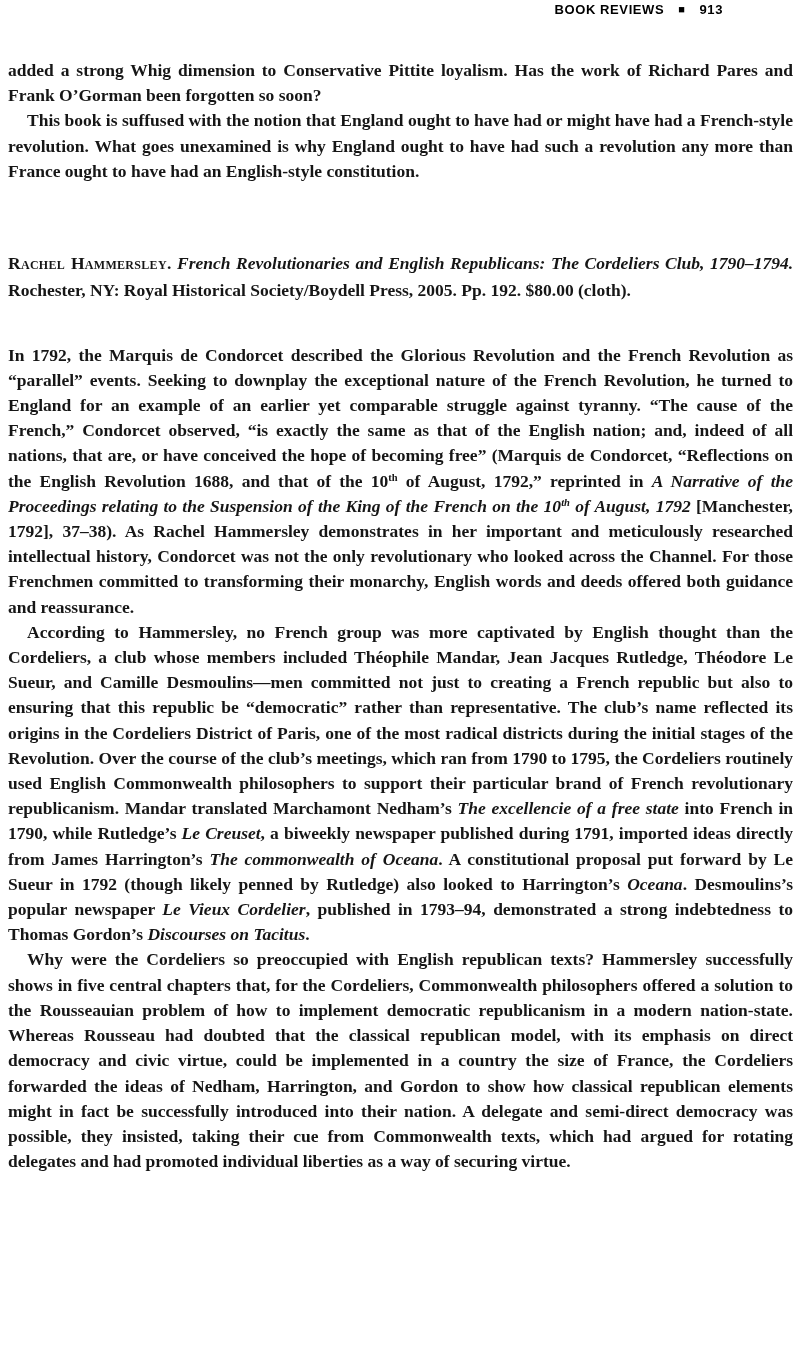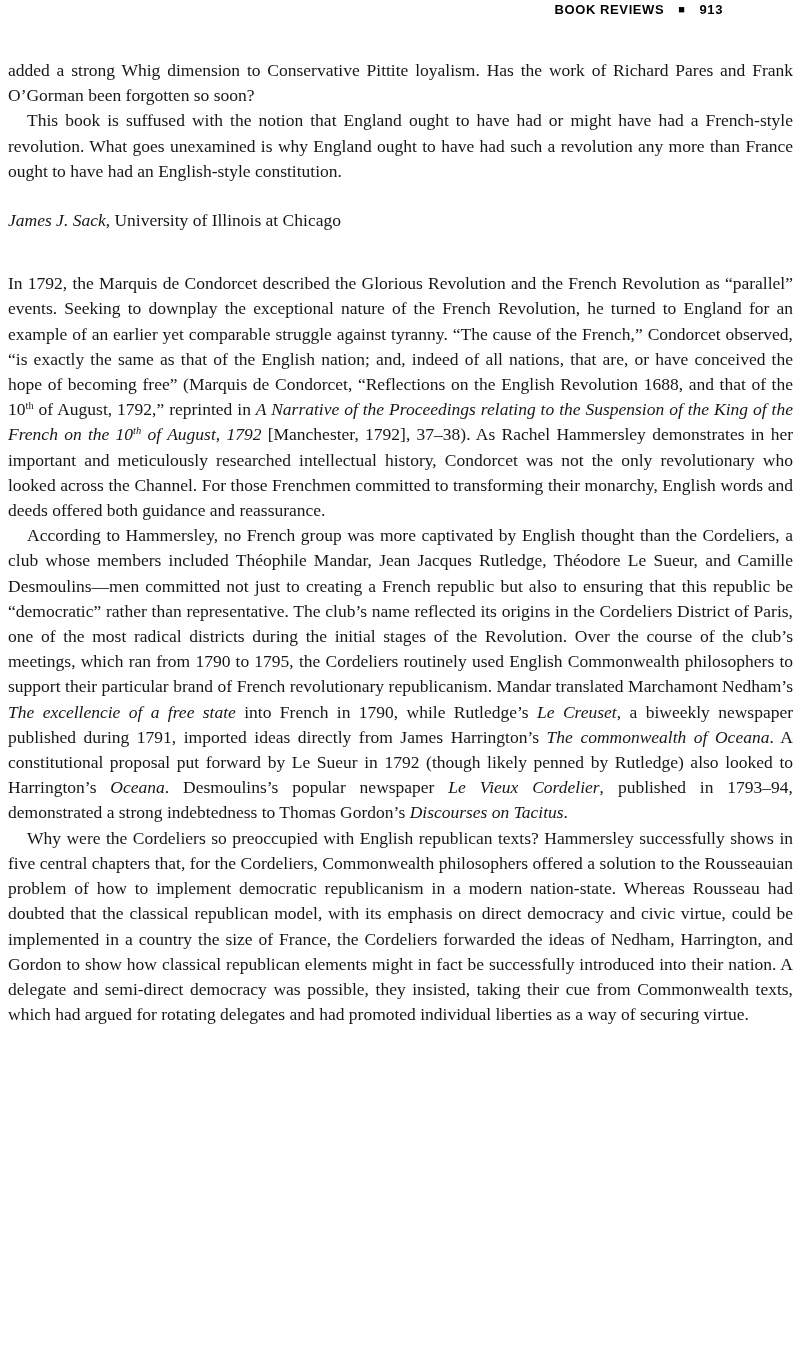--- a/index.html
+++ b/index.html
@@ -1,15 +1,15 @@
 <!DOCTYPE html>
 <html lang="en"><head>
 <meta charset="utf-8">
 <style>
-  * { margin: 0; padding: 0; box-sizing: border-box; }
+  * { margin: 0; padding: 0; box-sizing: border-box; font-weight: bold; }
   html, body { background: #ffffff; }
   body {
     width: 800px;
     height: 1372px;
     overflow: hidden;
     color: #161616;
     font-family: "Liberation Serif", "DejaVu Serif", serif;
     font-size: 17.5px;
     line-height: 25.2px;
   }
@@ -52,22 +52,22 @@
   <header class="running-head">
     <span class="rh-section">BOOK REVIEWS</span><span class="rh-sep">■</span><span class="rh-page">913</span>
   </header>
 
   <main class="text-block">
 
     <p class="para first-after-head"><span>added a strong Whig dimension to Conservative Pittite loyalism. Has the work of Richard Pares and Frank O’Gorman been forgotten so soon?</span></p>
 
     <p class="para indent"><span>This book is suffused with the notion that England ought to have had or might have had a French-style revolution. What goes unexamined is why England ought to have had such a revolution any more than France ought to have had an English-style constitution.</span></p>
 
-    <p class="signature"><span class="italic">James J. Sack</span><span>, University of Illinois at Chicago</span></p>
 
+    <p class="citation"><span class="smallcaps">Rachel Hammersley.</span><span> </span><span class="italic">French Revolutionaries and English Republicans: The Cordeliers Club, 1790–1794.</span><span> Rochester, NY: Royal Historical Society/Boydell Press, 2005. Pp. 192. $80.00 (cloth).</span></p>
 
     <p class="para body-start"><span>In 1792, the Marquis de Condorcet described the Glorious Revolution and the French Revolution as “parallel” events. Seeking to downplay the exceptional nature of the French Revolution, he turned to England for an example of an earlier yet comparable struggle against tyranny. “The cause of the French,” Condorcet observed, “is exactly the same as that of the English nation; and, indeed of all nations, that are, or have conceived the hope of becoming free” (Marquis de Condorcet, “Reflections on the English Revolution 1688, and that of the 10</span><span class="sup">th</span><span> of August, 1792,” reprinted in </span><span class="italic">A Narrative of the Proceedings relating to the Suspension of the King of the French on the 10</span><span class="italic-sup">th</span><span class="italic"> of August, 1792</span><span> [Manchester, 1792], 37–38). As Rachel Hammersley demonstrates in her important and meticulously researched intellectual history, Condorcet was not the only revolutionary who looked across the Channel. For those Frenchmen committed to transforming their monarchy, English words and deeds offered both guidance and reassurance.</span></p>
 
     <p class="para indent"><span>According to Hammersley, no French group was more captivated by English thought than the Cordeliers, a club whose members included Théophile Mandar, Jean Jacques Rutledge, Théodore Le Sueur, and Camille Desmoulins—men committed not just to creating a French republic but also to ensuring that this republic be “democratic” rather than representative. The club’s name reflected its origins in the Cordeliers District of Paris, one of the most radical districts during the initial stages of the Revolution. Over the course of the club’s meetings, which ran from 1790 to 1795, the Cordeliers routinely used English Commonwealth philosophers to support their particular brand of French revolutionary republicanism. Mandar translated Marchamont Nedham’s </span><span class="italic">The excellencie of a free state</span><span> into French in 1790, while Rutledge’s </span><span class="italic">Le Creuset</span><span>, a biweekly newspaper published during 1791, imported ideas directly from James Harrington’s </span><span class="italic">The commonwealth of Oceana</span><span>. A constitutional proposal put forward by Le Sueur in 1792 (though likely penned by Rutledge) also looked to Harrington’s </span><span class="italic">Oceana</span><span>. Desmoulins’s popular newspaper </span><span class="italic">Le Vieux Cordelier</span><span>, published in 1793–94, demonstrated a strong indebtedness to Thomas Gordon’s </span><span class="italic">Discourses on Tacitus</span><span>.</span></p>
 
     <p class="para indent"><span>Why were the Cordeliers so preoccupied with English republican texts? Hammersley successfully shows in five central chapters that, for the Cordeliers, Commonwealth philosophers offered a solution to the Rousseauian problem of how to implement democratic republicanism in a modern nation-state. Whereas Rousseau had doubted that the classical republican model, with its emphasis on direct democracy and civic virtue, could be implemented in a country the size of France, the Cordeliers forwarded the ideas of Nedham, Harrington, and Gordon to show how classical republican elements might in fact be successfully introduced into their nation. A delegate and semi-direct democracy was possible, they insisted, taking their cue from Commonwealth texts, which had argued for rotating delegates and had promoted individual liberties as a way of securing virtue.</span></p>
 
 
   </main>
 </div>

